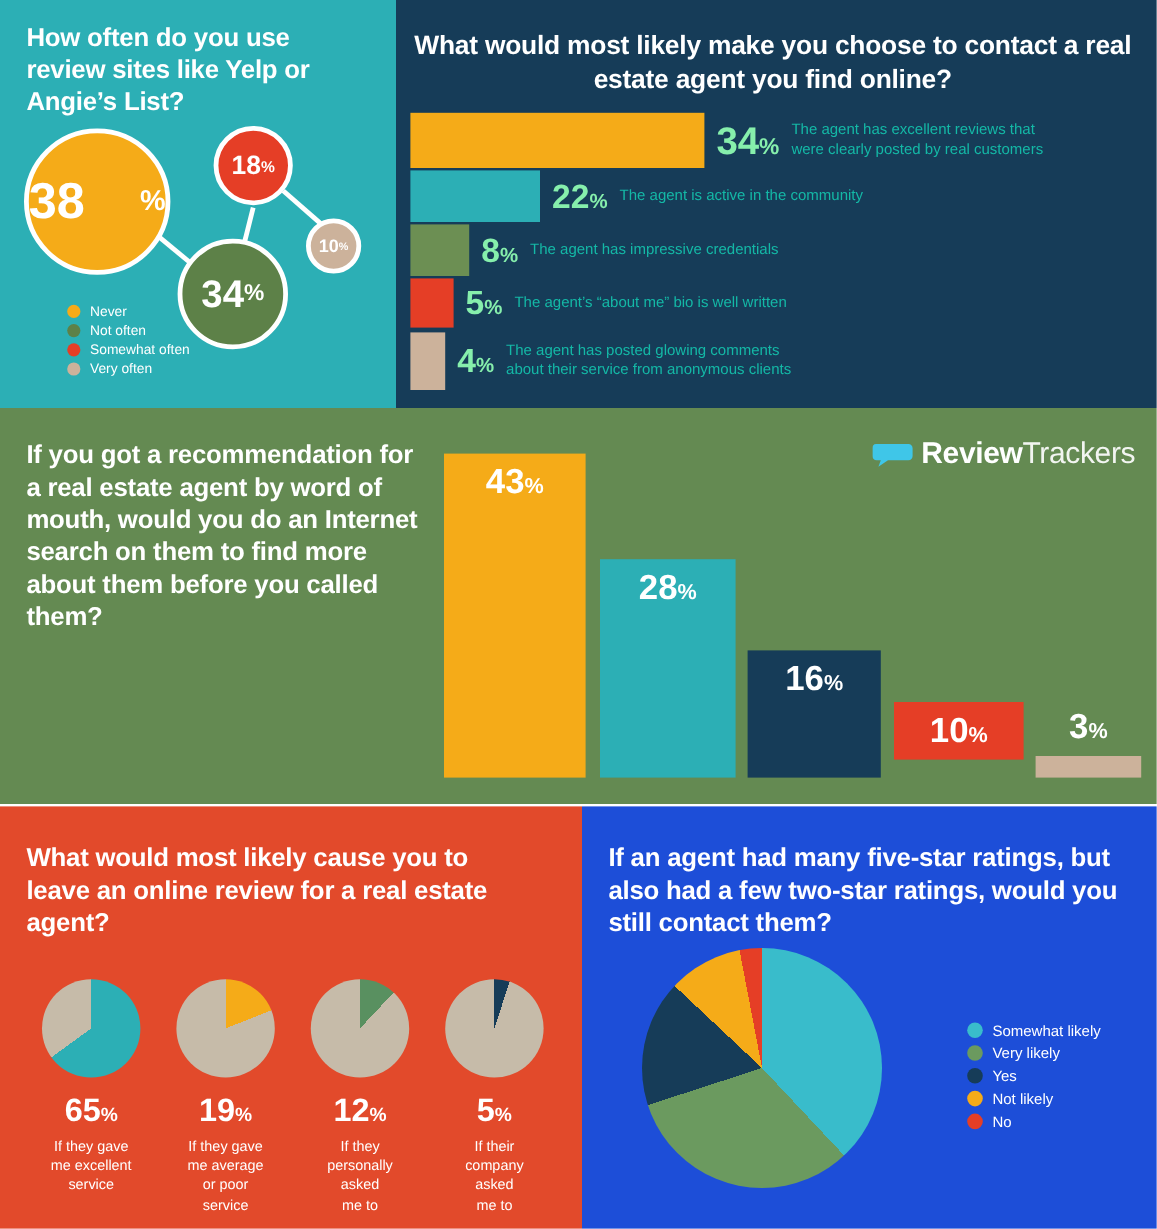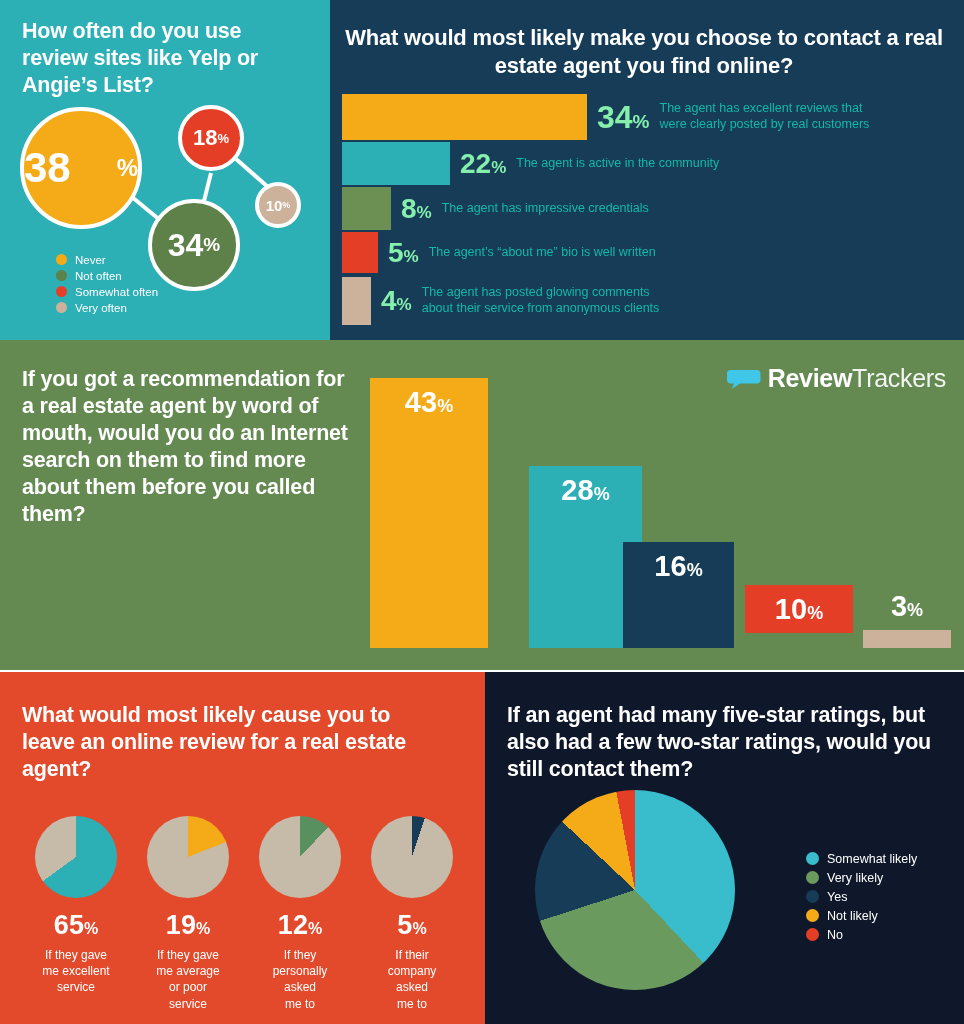--- a/index.html
+++ b/index.html
@@ -14,21 +14,21 @@
     width: 964px; height: 1024px;
   }
 
   
   .panel { position: absolute; overflow: hidden; }
 
   #panel-review-frequency { left: 0;   top: 0;    width: 330px; height: 340px; background: #2CAFB5; }
   #panel-contact-reasons  { left: 330px; top: 0;  width: 634px; height: 340px; background: #163C58; }
   #panel-internet-search  { left: 0;   top: 340px; width: 964px; height: 330px; background: #648A52; }
   #panel-leave-review     { left: 0;   top: 672px; width: 485px; height: 352px; background: #E24A2B; }
-  #panel-star-ratings     { left: 485px; top: 672px; width: 479px; height: 352px; background: #0f172a; }
+  #panel-star-ratings     { left: 485px; top: 672px; width: 479px; height: 352px; background: #1d4ed8; }
 
   
   .q-title {
     color: #ffffff;
     font-weight: bold;
     line-height: 1.26;
     letter-spacing: -0.2px;
   }
   #title-review-frequency { position: absolute; left: 22px; top: 18px; width: 290px; font-size: 21.5px; }
   #title-contact-reasons  { position: absolute; left: 14px; top: 24px; width: 600px; font-size: 22px; text-align: center; }
@@ -240,21 +240,21 @@
       </svg>
       <div id="logo-text"><span class="lt-bold">Review</span><span class="lt-light">Trackers</span></div>
     </div>
 
     <div id="vbar-chart">
         <div class="vbar-col" style="left: 0px; width: 118px; height: 270px;">
           <div class="vbar" style="height: 270px; background: rgb(245, 171, 24);">
             <div class="vbar-pct"><span>43</span><span class="pct-sign">%</span></div>
           </div>
         </div>
-        <div class="vbar-col" style="left: 130px; width: 113px; height: 182px; margin-left: 29px;">
+        <div class="vbar-col" style="left: 130px; width: 113px; height: 182px;">
           <div class="vbar" style="height: 182px; background: rgb(44, 175, 181);">
             <div class="vbar-pct"><span>28</span><span class="pct-sign">%</span></div>
           </div>
         </div>
         <div class="vbar-col" style="left: 253px; width: 111px; height: 106px;">
           <div class="vbar" style="height: 106px; background: rgb(22, 60, 88);">
             <div class="vbar-pct"><span>16</span><span class="pct-sign">%</span></div>
           </div>
         </div>
         <div class="vbar-col" style="left: 375px; width: 108px; height: 63px;">

